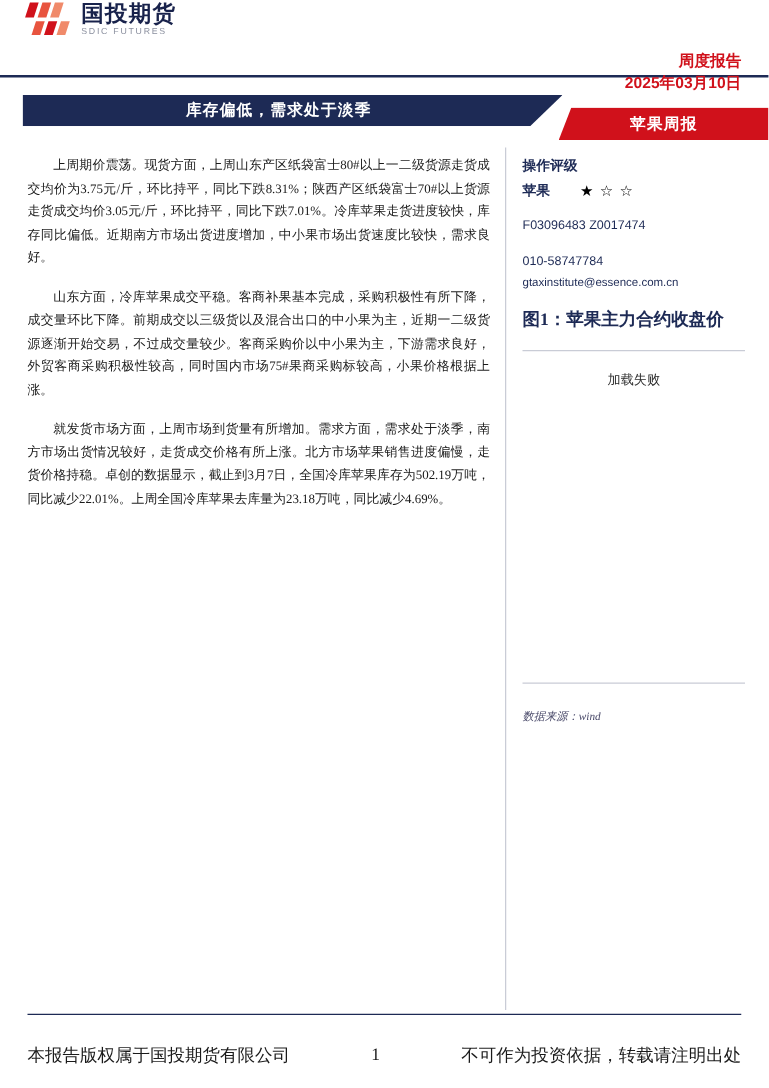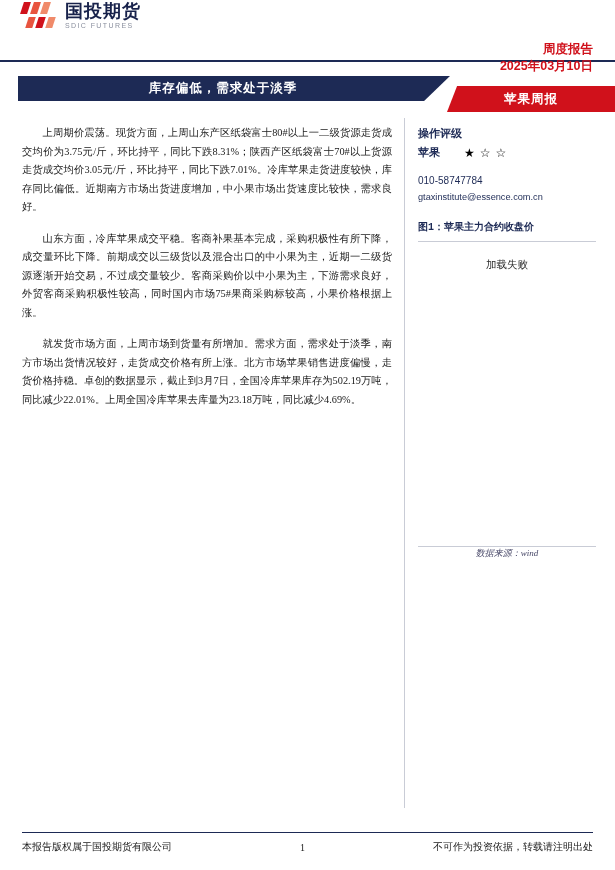--- a/index.html
+++ b/index.html
@@ -203,60 +203,59 @@
   }
   .contact-mail {
     font-family: "Liberation Sans", sans-serif;
     font-size: 9.2px;
     color: #1d2a55;
     line-height: 17px;
     margin-bottom: 14px;
     word-break: break-all;
   }
   .fig-title {
-    font-family: Liberation Mono, monospace;
-    font-weight: bold;
-    font-size: 10px;
+    font-family: Liberation Serif, serif;
+    font-weight: bold;
+    font-size: 14px;
     color: #1d2a55;
     line-height: 16px;
-    padding-bottom: 5px;
+    padding-bottom: 15px;
     border-bottom: 1px solid #c9ccd6;
     margin-bottom: 16px;
   }
   .fig-placeholder {
     text-align: center;
     font-family: Liberation Sans, sans-serif;
     font-size: 10.5px;
     color: #2b2b2b;
     margin-top: 6px;
   }
   .fig-source {
     position: absolute;
     top: 422px; left: 0;
     width: 178px;
     border-top: 1px solid #c9ccd6;
-    padding-top: 0;
+    padding-top: 20px;
     font-family: "Liberation Serif", serif;
     font-style: italic;
     font-size: 9px;
     color: #4a4a6a;
-    text-align: center;
   }
 
   
   .footer {
     position: absolute;
     left: 22px; right: 22px; bottom: 16px;
     border-top: 1px solid #1d2a55;
-    padding-top: 7px;
+    padding-top: 24px;
     display: flex;
     align-items: center;
     justify-content: space-between;
     font-family: "Liberation Serif", serif;
-    font-size: 10px;
+    font-size: 14px;
     color: #1a1a1a;
   }
   .footer-left { flex: 0 0 auto; }
   .footer-center { flex: 1 1 auto; text-align: center; }
   .footer-right { flex: 0 0 auto; }
 </style>
 </head>
 <body>
 
 <div class="page">
@@ -297,20 +296,21 @@
 
     <div class="divider-v"></div>
 
     <div class="col-right">
       <div class="rating-title">操作评级</div>
       <div class="rating-row">
         <span class="rname">苹果</span>
         <span class="stars">★ ☆ ☆</span>
       </div>
 
+      <div class="analyst-code">F03096483  Z0017474</div>
 
       <div class="contact-line">010-58747784</div>
       <div class="contact-mail">gtaxinstitute@essence.com.cn</div>
 
       <div class="fig-title">图1：苹果主力合约收盘价</div>
       <div class="fig-placeholder">加载失败</div>
 
       <div class="fig-source">数据来源：wind</div>
     </div>
   </div>

